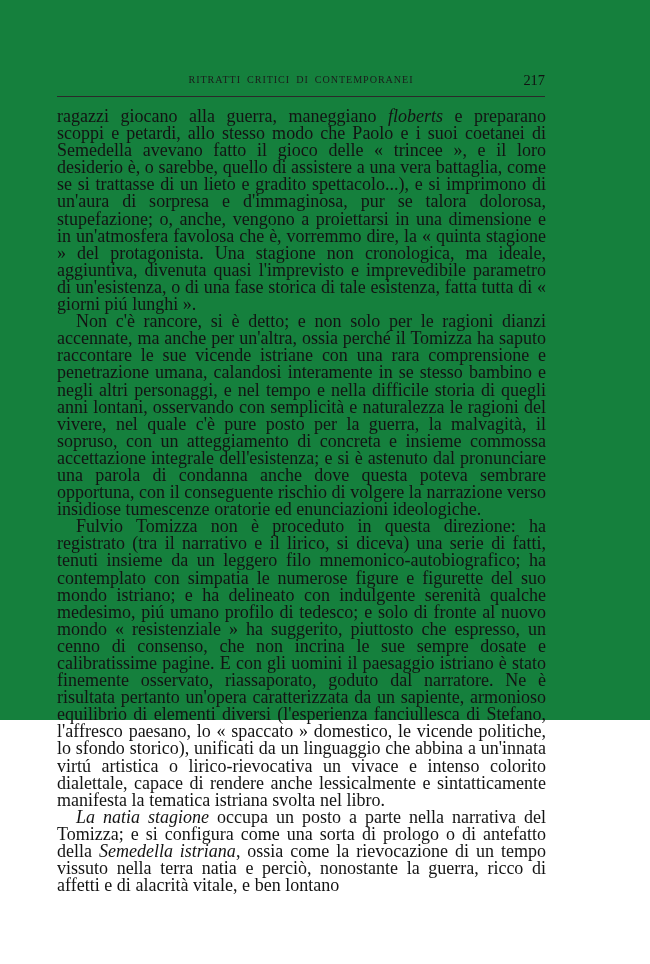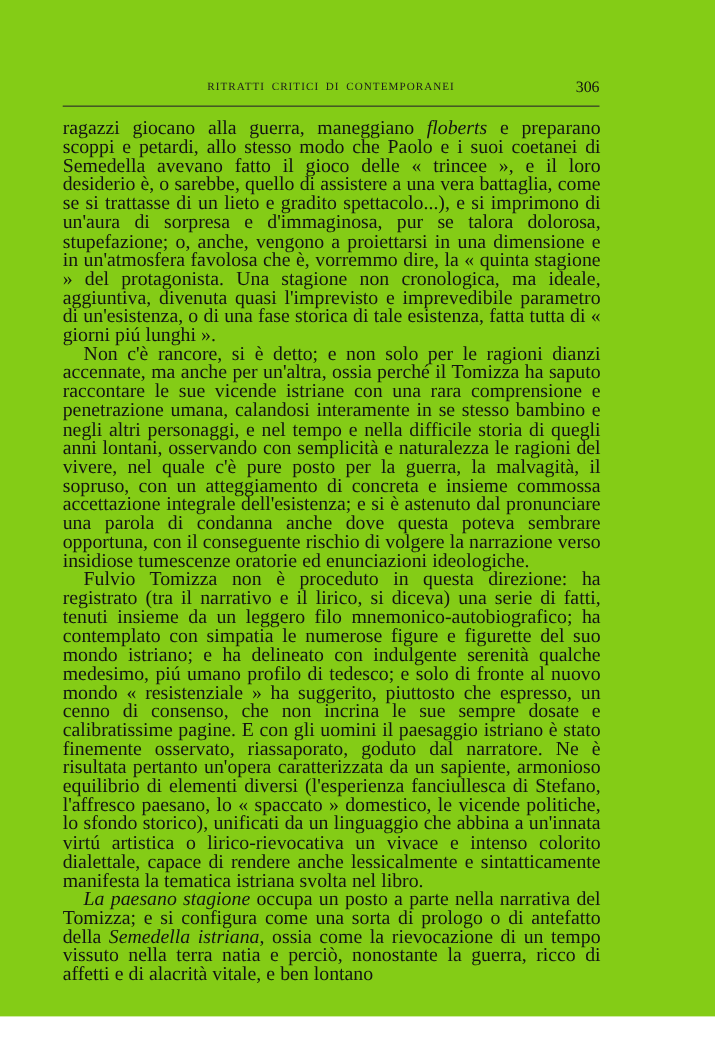--- a/index.html
+++ b/index.html
@@ -12,22 +12,22 @@
     height: 964px;
     font-family: "Liberation Serif", "DejaVu Serif", serif;
     color: #131313;
     position: relative;
     overflow: hidden;
   }
   .page {
     position: absolute;
     left: 0; top: 0;
     width: 650px;
-    height: 924px;
-    background: #84cc16;
+    height: 720px;
+    background: #15803d;
   }
   
   .running-head {
     position: absolute;
     left: 57px;
     top: 74px;
     width: 488px;
     height: 18px;
   }
   .rh-title {
@@ -81,25 +81,25 @@
     font-style: italic;
   }
 </style>
 </head>
 <body>
 
 <div class="page">
 
   <div class="running-head">
     <div class="rh-title">RITRATTI CRITICI DI CONTEMPORANEI</div>
-    <div class="rh-folio">306</div>
+    <div class="rh-folio">217</div>
   </div>
 
   <div class="rule"></div>
 
   <div class="textblock">
     <p class="first">ragazzi giocano alla guerra, maneggiano <i class="it">floberts</i> e preparano scoppi e petardi, allo stesso modo che Paolo e i suoi coetanei di Semedella avevano fatto il gioco delle « trincee », e il loro desiderio è, o sarebbe, quello di assistere a una vera battaglia, come se si trattasse di un lieto e gradito spettacolo...), e si imprimono di un'aura di sorpresa e d'immaginosa, pur se talora dolorosa, stupefazione; o, anche, vengono a proiettarsi in una dimensione e in un'atmosfera favolosa che è, vorremmo dire, la « quinta stagione » del protagonista. Una stagione non cronologica, ma ideale, aggiuntiva, divenuta quasi l'imprevisto e imprevedibile parametro di un'esistenza, o di una fase storica di tale esistenza, fatta tutta di « giorni piú lunghi ».</p>
     <p>Non c'è rancore, si è detto; e non solo per le ragioni dianzi accennate, ma anche per un'altra, ossia perché il Tomizza ha saputo raccontare le sue vicende istriane con una rara comprensione e penetrazione umana, calandosi interamente in se stesso bambino e negli altri personaggi, e nel tempo e nella difficile storia di quegli anni lontani, osservando con semplicità e naturalezza le ragioni del vivere, nel quale c'è pure posto per la guerra, la malvagità, il sopruso, con un atteggiamento di concreta e insieme commossa accettazione integrale dell'esistenza; e si è astenuto dal pronunciare una parola di condanna anche dove questa poteva sembrare opportuna, con il conseguente rischio di volgere la narrazione verso insidiose tumescenze oratorie ed enunciazioni ideologiche.</p>
     <p>Fulvio Tomizza non è proceduto in questa direzione: ha registrato (tra il narrativo e il lirico, si diceva) una serie di fatti, tenuti insieme da un leggero filo mnemonico-autobiografico; ha contemplato con simpatia le numerose figure e figurette del suo mondo istriano; e ha delineato con indulgente serenità qualche medesimo, piú umano profilo di tedesco; e solo di fronte al nuovo mondo « resistenziale » ha suggerito, piuttosto che espresso, un cenno di consenso, che non incrina le sue sempre dosate e calibratissime pagine. E con gli uomini il paesaggio istriano è stato finemente osservato, riassaporato, goduto dal narratore. Ne è risultata pertanto un'opera caratterizzata da un sapiente, armonioso equilibrio di elementi diversi (l'esperienza fanciullesca di Stefano, l'affresco paesano, lo « spaccato » domestico, le vicende politiche, lo sfondo storico), unificati da un linguaggio che abbina a un'innata virtú artistica o lirico-rievocativa un vivace e intenso colorito dialettale, capace di rendere anche lessicalmente e sintatticamente manifesta la tematica istriana svolta nel libro.</p>
-    <p><i class="it">La paesano stagione</i> occupa un posto a parte nella narrativa del Tomizza; e si configura come una sorta di prologo o di antefatto della <i class="it">Semedella istriana</i>, ossia come la rievocazione di un tempo vissuto nella terra natia e perciò, nonostante la guerra, ricco di affetti e di alacrità vitale, e ben lontano</p>
+    <p><i class="it">La natia stagione</i> occupa un posto a parte nella narrativa del Tomizza; e si configura come una sorta di prologo o di antefatto della <i class="it">Semedella istriana</i>, ossia come la rievocazione di un tempo vissuto nella terra natia e perciò, nonostante la guerra, ricco di affetti e di alacrità vitale, e ben lontano</p>
   </div>
 
 </div>
 
 </body></html>

